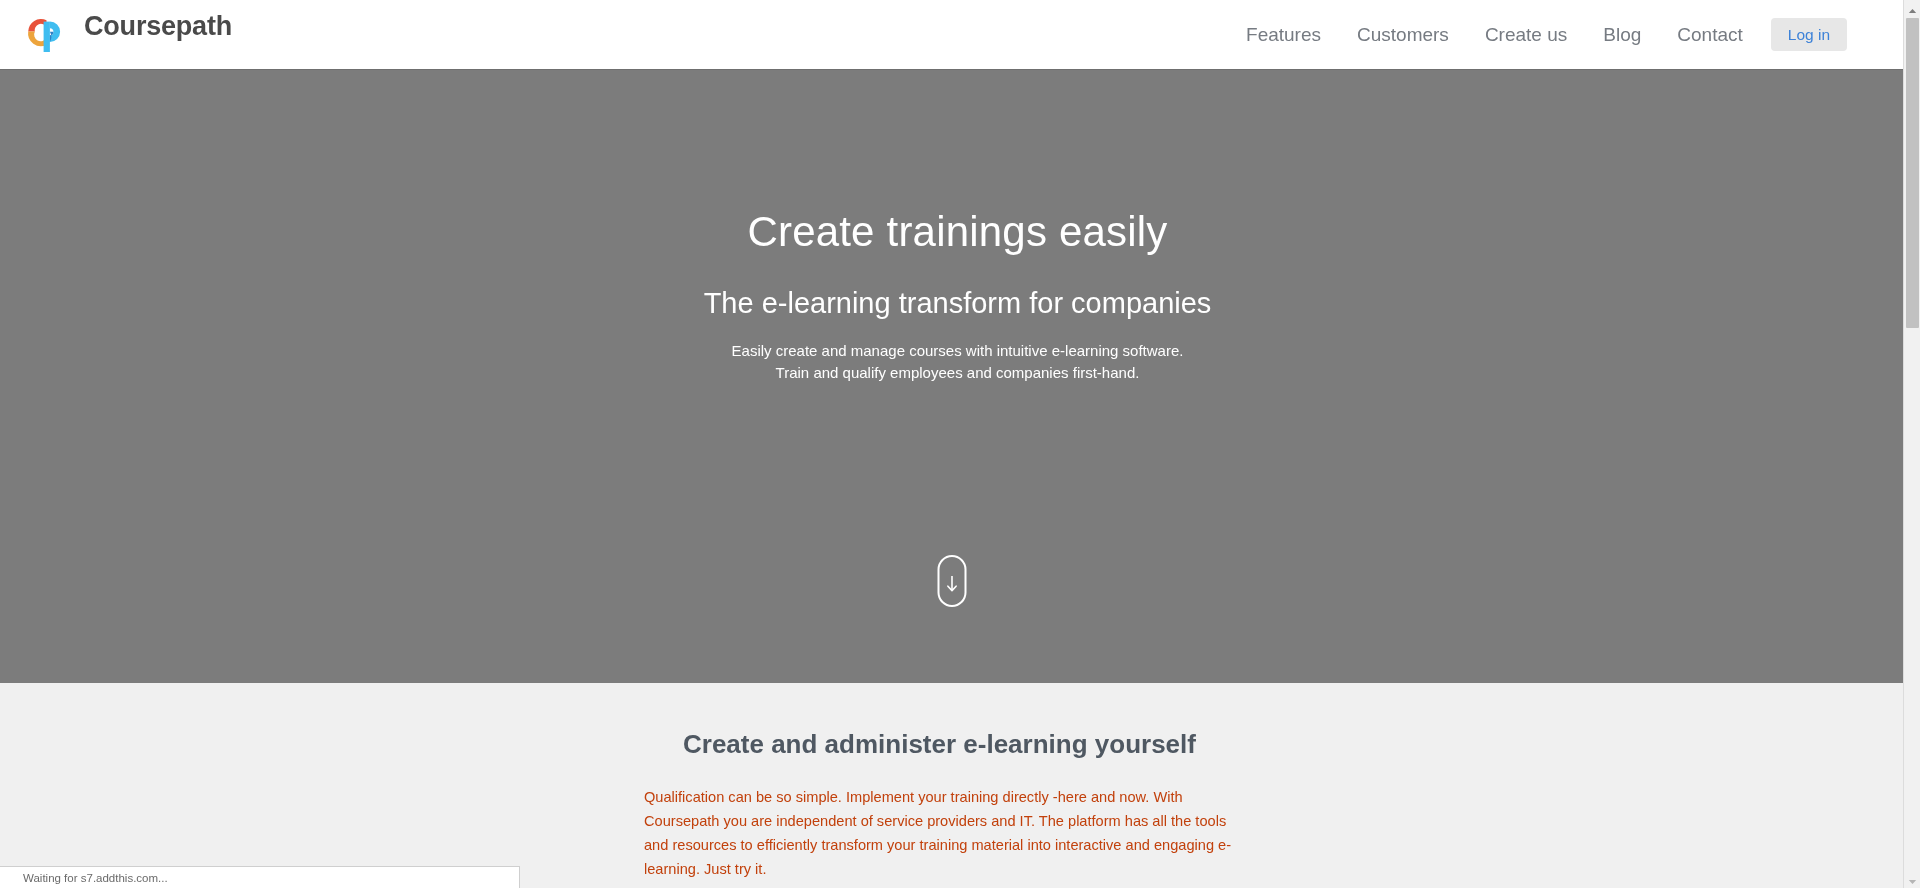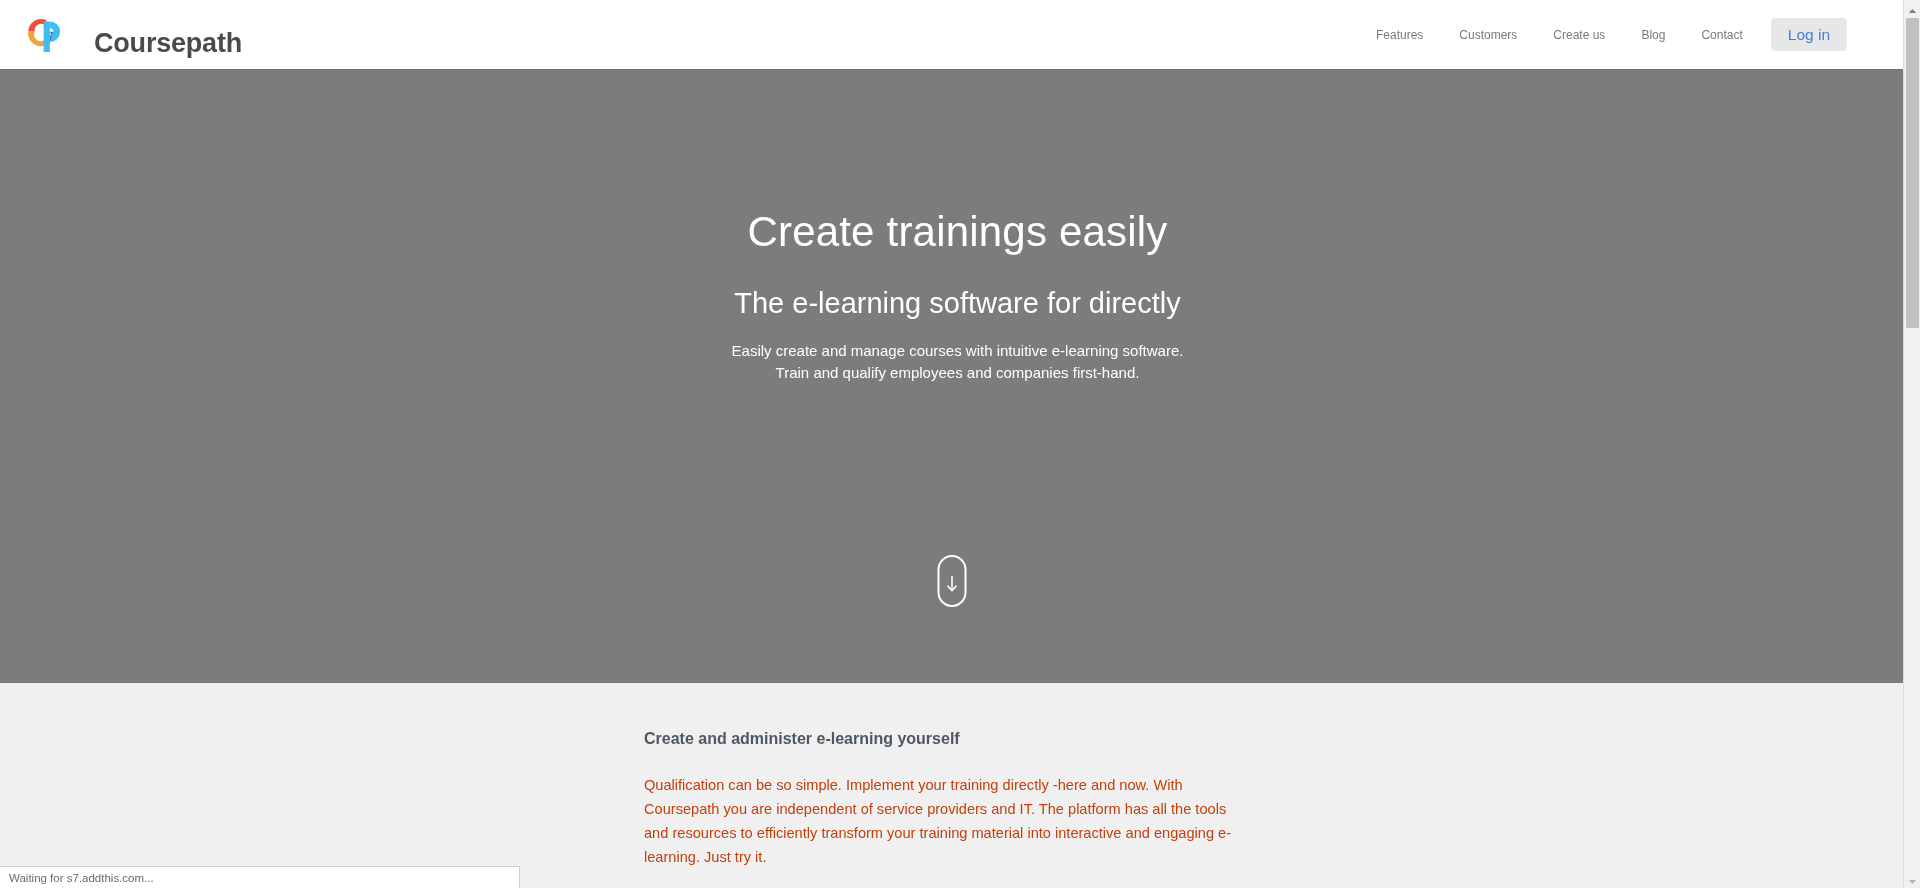--- a/index.html
+++ b/index.html
@@ -30,40 +30,40 @@
     height:70px;
     background:#ffffff;
     border-bottom:1px solid #6f6f6f;
     display:flex;
     align-items:center;
     justify-content:space-between;
     padding:0 56px 0 26px;
   }
   .brand {
     display:flex;
-    align-items:flex-end;
-    gap:24px;
+    align-items:flex-start;
+    gap:14px;
     text-decoration:none;
   }
   .brand-mark { display:block; }
   .brand-name {
     font-size:27px;
     color:#4a4a4a;
     font-weight:700;
     letter-spacing:-0.2px;
     line-height:1;
   }
 
   .main-nav {
     display:flex;
     align-items:center;
     gap:0;
   }
   .nav-link {
-    font-size:12px;
+    font-size:19px;
     color:#767b82;
     text-decoration:none;
     padding:8px 18px;
     line-height:1;
     white-space:nowrap;
     text-align:center;
   }
   .nav-login {
     font-size:15.5px;
     color:#3d82d8;
@@ -142,25 +142,26 @@
     background:#f0f0f0;
     min-height:220px;
     padding:0;
   }
   .content-inner {
     width:880px;
     margin:0 0 0 644px;
     padding-top:46px;
   }
   .section-title {
-    font-size:16px;
+    font-size:26px;
     font-weight:700;
     color:#4f5862;
     line-height:1.2;
     margin-bottom:26px;
+    margin-left:39px;
   }
   .section-body {
     font-size:14.6px;
     color:#c2410c;
     line-height:1.63;
     max-width:604px;
   }
 
   
   .scrollbar {
@@ -197,21 +198,21 @@
     position:absolute;
     left:0;
     bottom:0;
     height:22px;
     min-width:520px;
     background:#ffffff;
     border-top:1px solid #cfcfcf;
     border-right:1px solid #cfcfcf;
     display:flex;
     align-items:center;
-    padding-left:9px;
+    padding-left:23px;
     font-size:11.5px;
     color:#6a6a6a;
     z-index:50;
   }
 </style>
 </head>
 <body>
 
 <div class="viewport">
   <div class="page">
@@ -240,21 +241,21 @@
         <a class="nav-link" href="#">Create us</a>
         <a class="nav-link" href="#">Blog</a>
         <a class="nav-link" href="#">Contact</a>
         <a class="nav-login" href="#">Log in</a>
       </nav>
     </header>
 
     <section class="hero">
       <div class="hero-inner">
         <h1 class="hero-title">Create trainings easily</h1>
-        <h2 class="hero-subtitle">The e-learning software for directly</h2>
+        <h2 class="hero-subtitle">The e-learning transform for companies</h2>
         <p class="hero-copy">
           <span>Easily create and manage courses with intuitive e-learning software.</span><br>
           <span>Train and qualify employees and companies first-hand.</span>
         </p>
       </div>
 
       <div class="scroll-indicator">
         <span>
           <svg width="13" height="20" viewBox="0 0 13 20" xmlns="http://www.w3.org/2000/svg">
             <path d="M6.5 2 L6.5 16" stroke="#ffffff" stroke-width="1.6" fill="none"></path>

